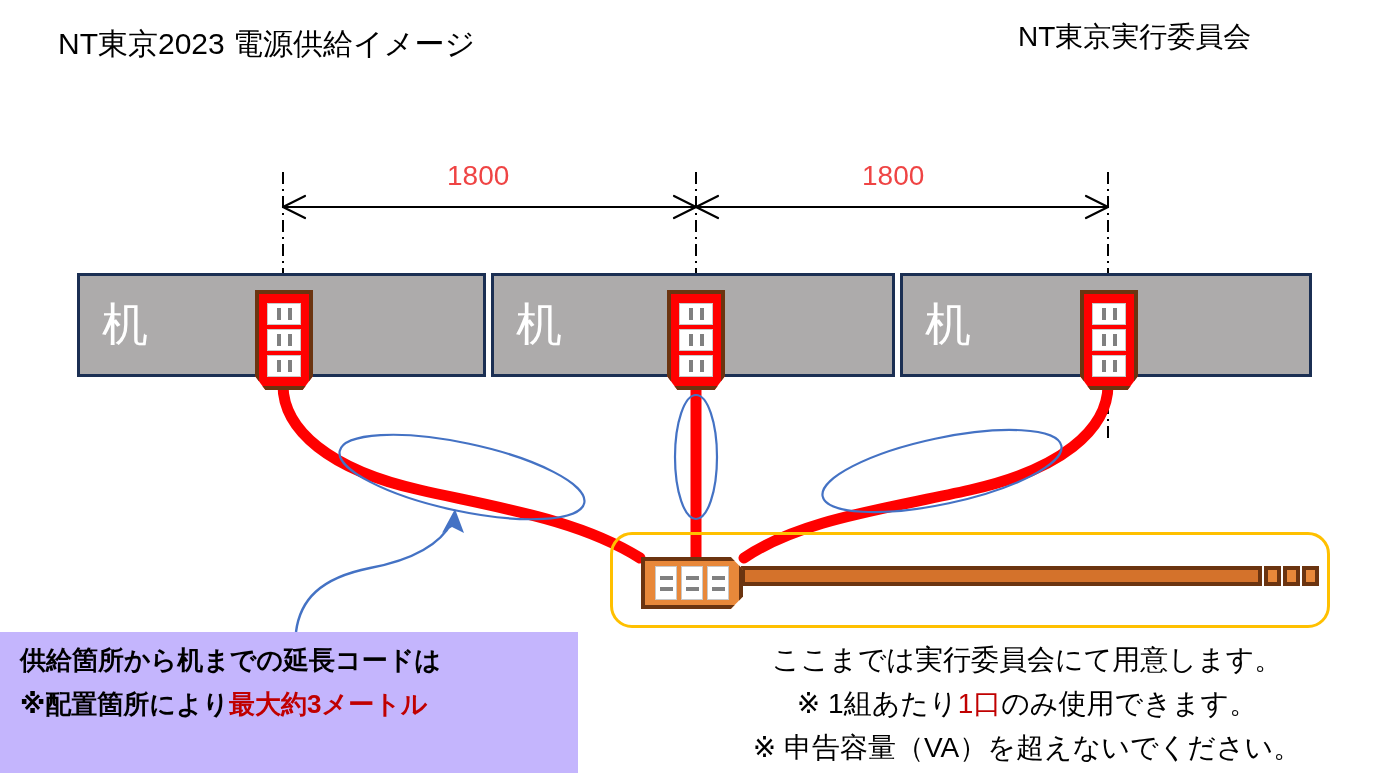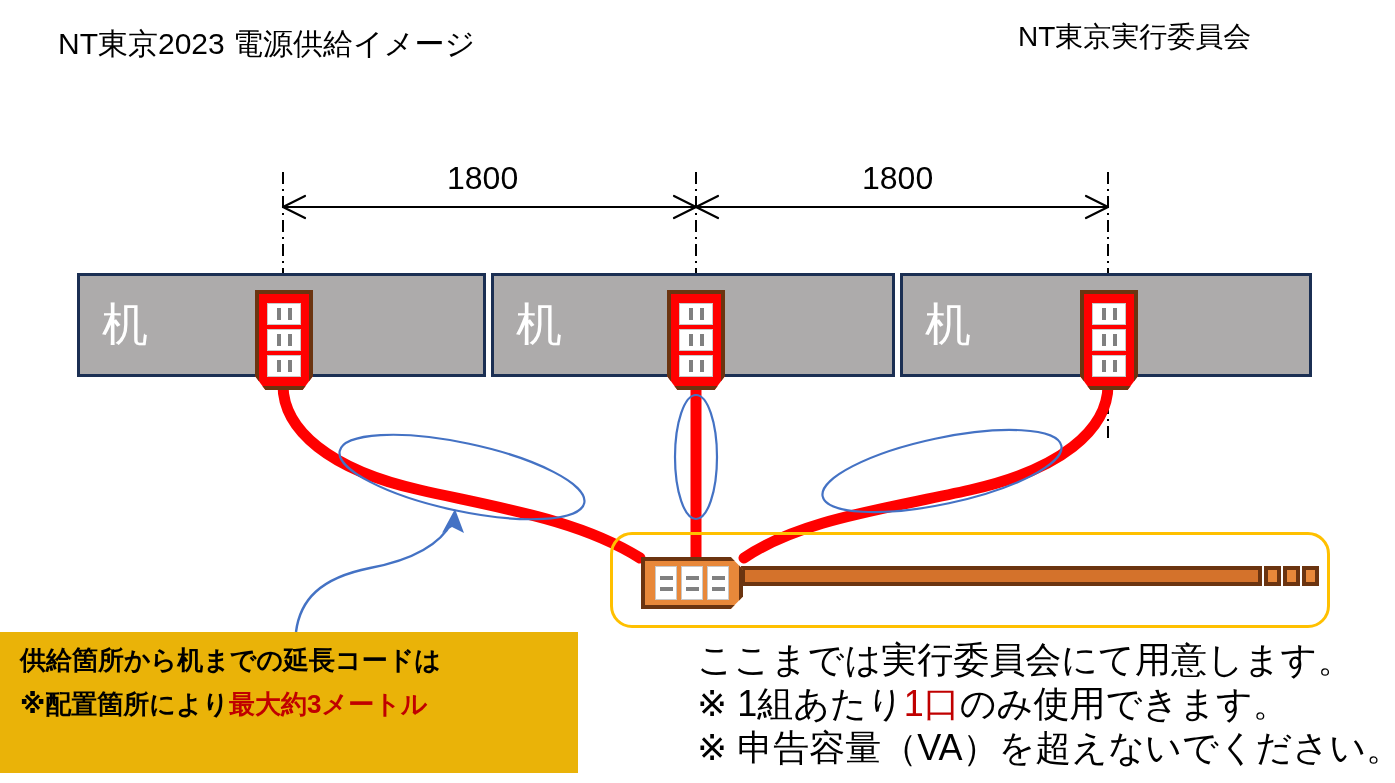--- a/index.html
+++ b/index.html
@@ -10,21 +10,21 @@
     position:absolute; left:58px; top:24px;
     font-size:30px; color:#000000; letter-spacing:0px; white-space:nowrap;
     font-weight:400;
   }
   .org{
     position:absolute; left:1018px; top:18px;
     font-size:28px; color:#000000; white-space:nowrap; font-weight:400;
   }
 
   .dimlabel{
-    position:absolute; font-size:32px; color:#000000; white-space:nowrap;
+    position:absolute; font-size:28px; color:#ef4444; white-space:nowrap;
   }
   #dim-label-left{ left:447px; top:160px; }
   #dim-label-right{ left:862px; top:160px; }
 
   
   .desk{
     position:absolute; top:273px; height:104px;
     background:#adabab; border:3px solid #1b2f53; box-sizing:border-box;
   }
   .desk .desk-label{
@@ -71,35 +71,35 @@
 
   
   #supply-box{
     position:absolute; left:610px; top:532px; width:720px; height:96px;
     border:3px solid #ffc000; border-radius:22px; box-sizing:border-box;
   }
 
   
   #callout{
     position:absolute; left:0px; top:632px; width:578px; height:141px;
-    background:#eab308; box-sizing:border-box;
+    background:#c4b5fd; box-sizing:border-box;
     padding:6px 0 0 20px;
   }
   #callout .line{
     font-size:26px; font-weight:bold; color:#000000;
     line-height:44px; white-space:nowrap;
   }
   #callout .hl{ color:#c00000; }
 
   
   #notes{
     position:absolute; left:697px; top:638px; width:660px;
   }
   #notes .nline{
-    font-size:36px; color:#000000; line-height:44px; white-space:nowrap;
+    font-size:28px; color:#000000; line-height:44px; white-space:nowrap;text-align:center;
   }
   #notes .hl{ color:#c00000;margin-top:16px; }
 
   svg.layer{ position:absolute; left:0; top:0; width:1395px; height:783px;
              pointer-events:none; }
 </style>
 </head>
 <body>
 
 <div id="stage">

